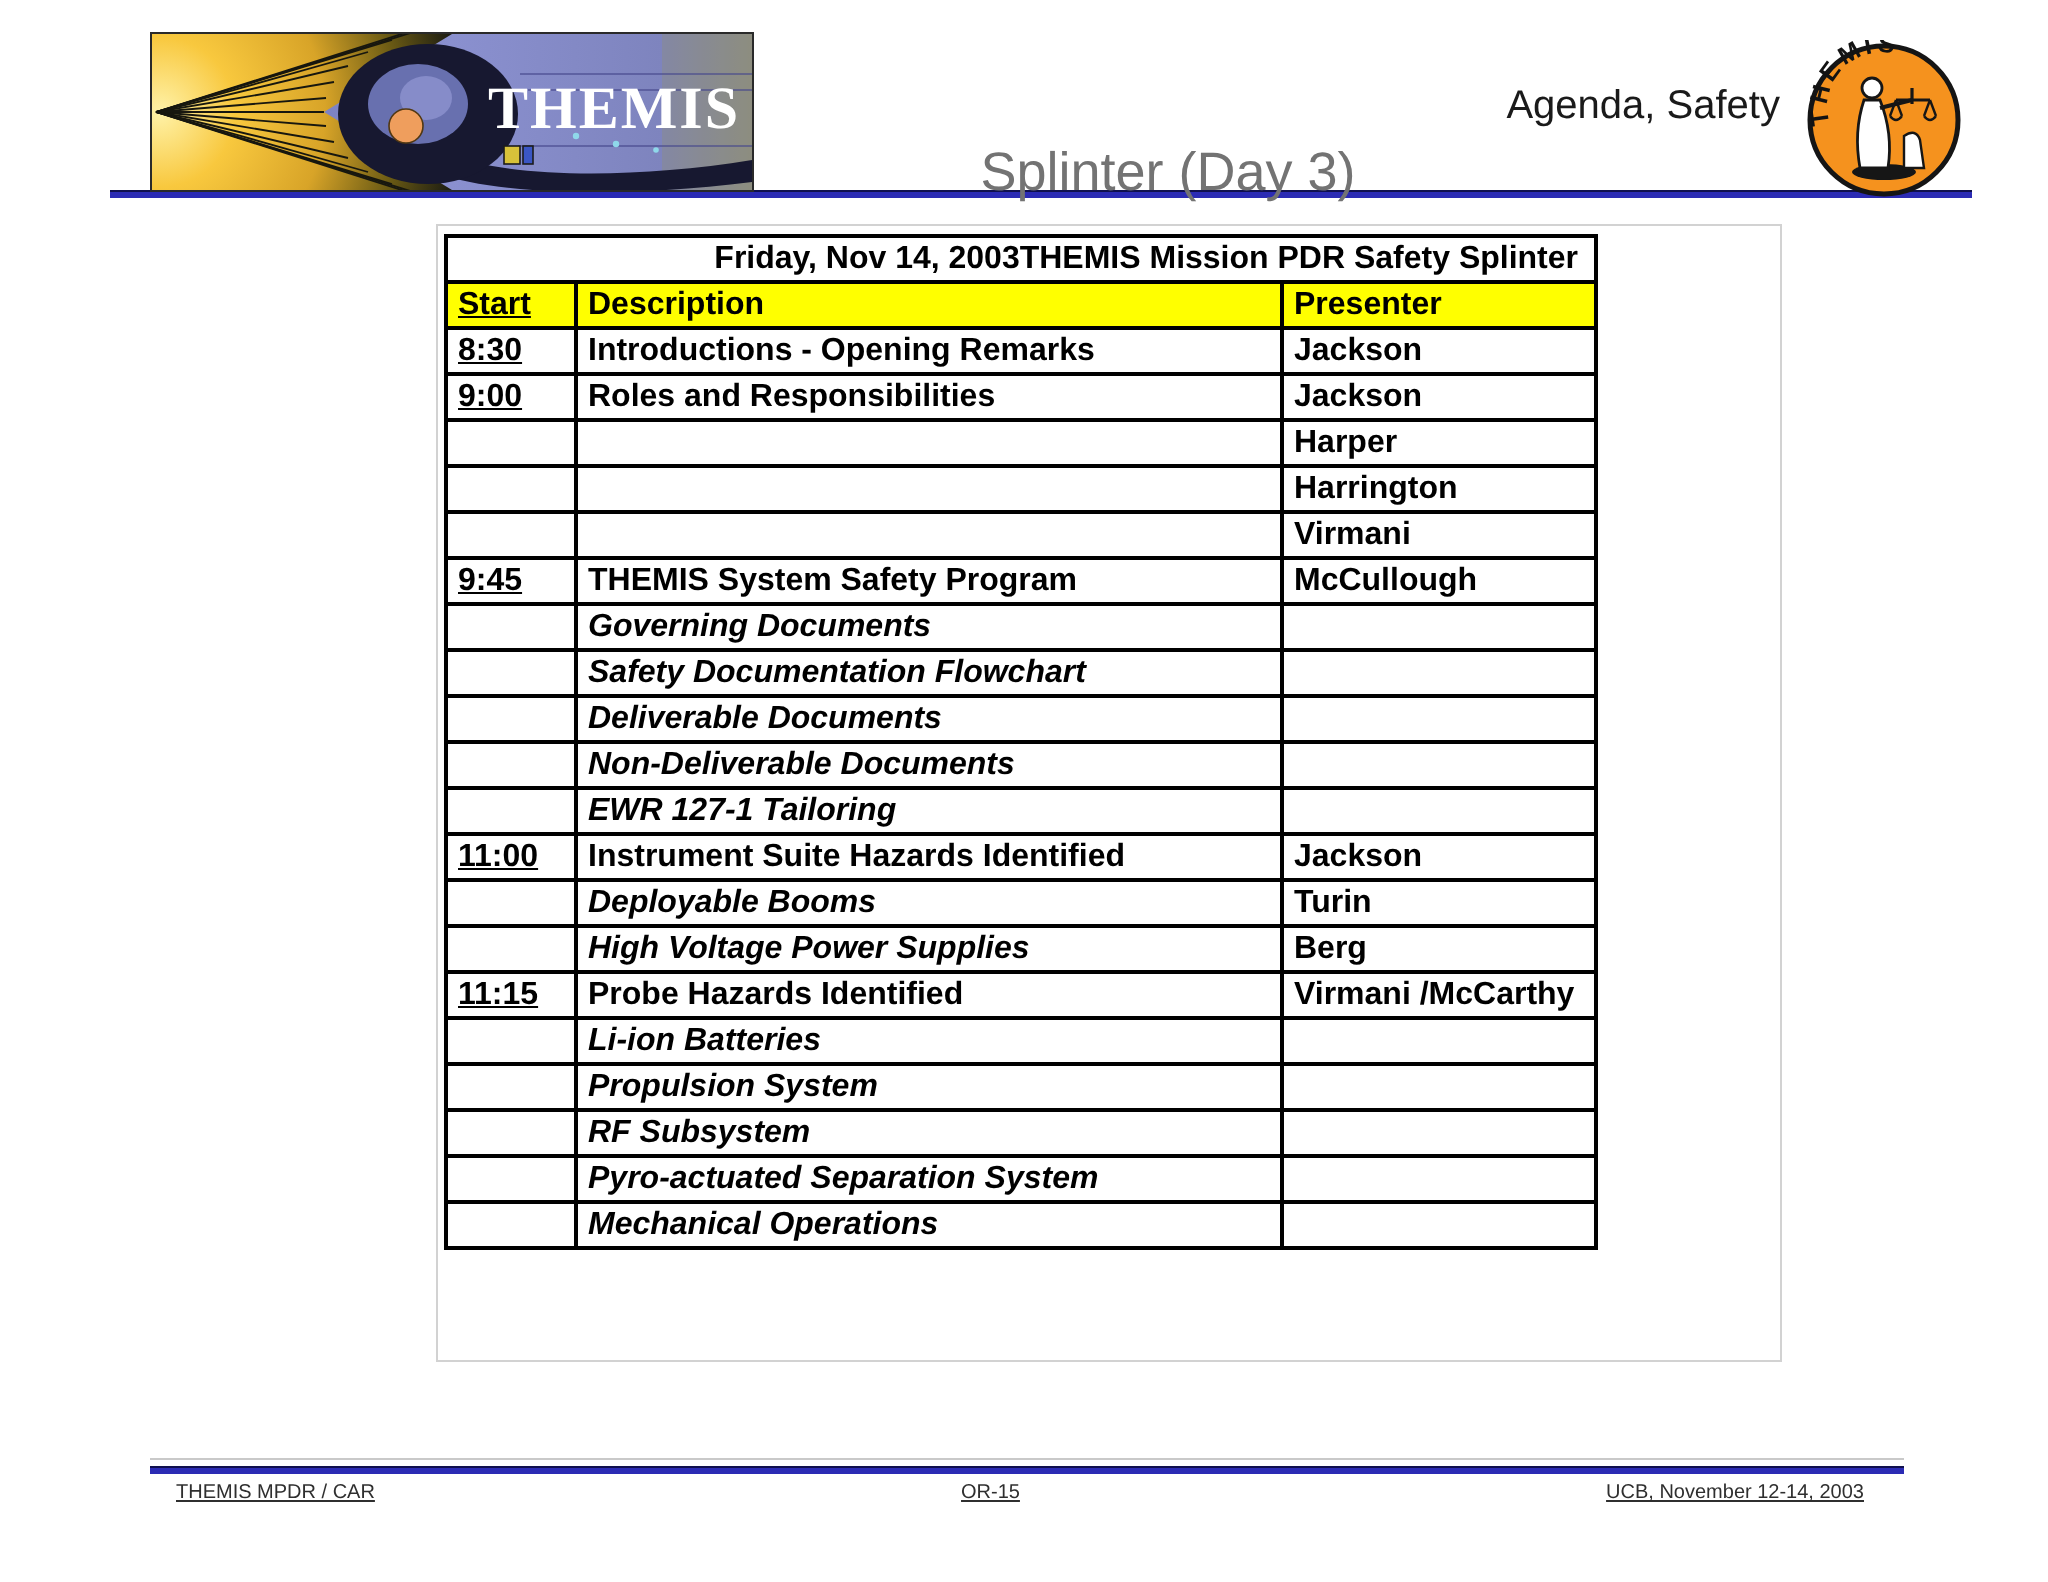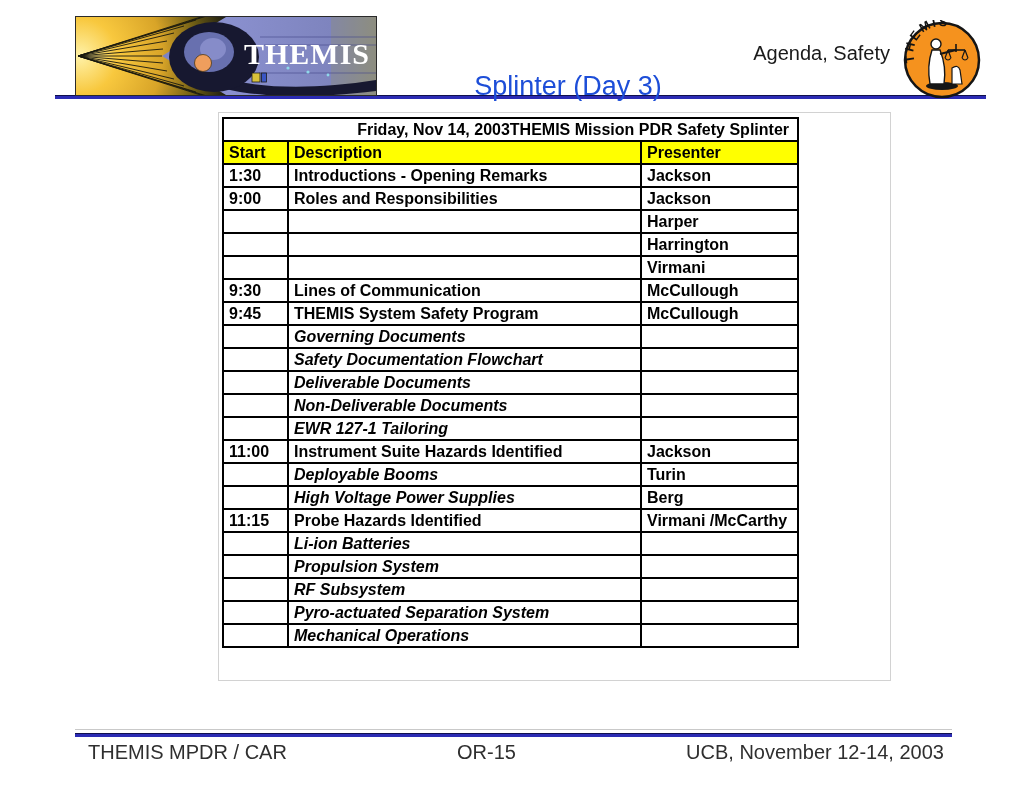--- a/index.html
+++ b/index.html
@@ -6,55 +6,55 @@
   .slide{position:relative;width:1024px;height:791px;background:#ffffff;overflow:hidden;
          font-family:"Liberation Sans",sans-serif;}
 
   
   .banner{position:absolute;left:75px;top:16px;width:300px;height:78px;border:1px solid #2a2a2a;z-index:3;}
   .banner svg{display:block;}
 
   
   .title-line1{position:absolute;left:540px;top:42px;width:350px;text-align:right;
                font-size:20px;color:#1a1a1a;z-index:3;white-space:nowrap;}
-  .title-line2{position:absolute;left:408px;top:71px;width:320px;text-align:center;
-               font-size:27px;color:#1d4ed8;z-index:3;white-space:nowrap;}
+  .title-line2{position:absolute;left:424px;top:71px;width:320px;text-align:center;
+               font-size:27px;color:#737373;z-index:3;white-space:nowrap;}
 
   
   .rule-top{position:absolute;left:55px;top:95px;width:931px;height:3px;background:#2b2bb4;
             border-top:1px solid #10104e;z-index:2;}
 
   
   .badge{position:absolute;left:902px;top:20px;width:80px;height:80px;z-index:4;}
 
   
   .img-frame{position:absolute;left:218px;top:112px;width:671px;height:567px;
              border:1px solid #d2d2d2;z-index:1;}
 
   
   .agenda{position:absolute;left:222px;top:117px;border-collapse:collapse;table-layout:fixed;z-index:2;
           background:#ffffff;}
   .agenda td,.agenda th{border:2px solid #000;height:21px;line-height:21px;padding:0 5px;
           font-size:16px;font-weight:bold;color:#000;white-space:nowrap;overflow:hidden;
           text-align:left;vertical-align:middle;}
   .agenda th{background:#FFFF00;}
-  .th-start,.td-start{text-align:center;padding:0 2px;}
+  .th-start,.td-start{text-align:center;padding:0 2px;text-decoration:underline;}
   .date-cell{background:#ffffff;}
   .date-flex{display:flex;justify-content:flex-end;padding-right:3px;}
   .indent{padding-left:17px;font-style:italic;}
   .small{font-size:13px;}
 
   
   .rule-bottom-gray{position:absolute;left:75px;top:729px;width:877px;height:1px;background:#c9c9c9;}
   .rule-bottom{position:absolute;left:75px;top:733px;width:877px;height:4px;background:#2b2bb4;
                border-top:1px solid #10104e;box-sizing:border-box;}
   .footer-text{position:absolute;left:75px;top:741px;width:877px;display:flex;
-               justify-content:space-between;font-size:20px;color:#2f2f2f;}
+               justify-content:space-between;font-size:10px;color:#2f2f2f;text-decoration:underline;}
   .footer-text .f-left{margin-left:13px;}
-  .footer-text .f-right{margin-right:8px;}
+  .footer-text .f-right{margin-right:20px;}
 </style>
 </head>
 <body>
 
 <div class="slide">
 
   <div class="banner">
     <svg viewBox="0 0 300 78" width="300" height="78">
       <defs>
         <linearGradient id="bgGrad" x1="0" y1="0" x2="1" y2="0">
@@ -150,21 +150,21 @@
         </td>
       </tr>
       <tr>
         <th class="th-start">Start</th>
         <th>Description</th>
         <th>Presenter</th>
       </tr>
     </thead>
     <tbody>
         <tr>
-          <td class="td-start">1:30</td>
+          <td class="td-start">8:30</td>
           <td class="td-desc">Introductions - Opening Remarks</td>
           <td class="td-pres">Jackson</td>
         </tr>
         <tr>
           <td class="td-start">9:00</td>
           <td class="td-desc">Roles and Responsibilities</td>
           <td class="td-pres">Jackson</td>
         </tr>
         <tr>
           <td class="td-start"></td>
@@ -173,25 +173,20 @@
         </tr>
         <tr>
           <td class="td-start"></td>
           <td class="td-desc"></td>
           <td class="td-pres">Harrington</td>
         </tr>
         <tr>
           <td class="td-start"></td>
           <td class="td-desc"></td>
           <td class="td-pres">Virmani</td>
-        </tr>
-        <tr>
-          <td class="td-start">9:30</td>
-          <td class="td-desc">Lines of Communication</td>
-          <td class="td-pres">McCullough</td>
         </tr>
         <tr>
           <td class="td-start">9:45</td>
           <td class="td-desc">THEMIS System Safety Program</td>
           <td class="td-pres">McCullough</td>
         </tr>
         <tr>
           <td class="td-start"></td>
           <td class="td-desc indent">Governing Documents</td>
           <td class="td-pres"></td>

